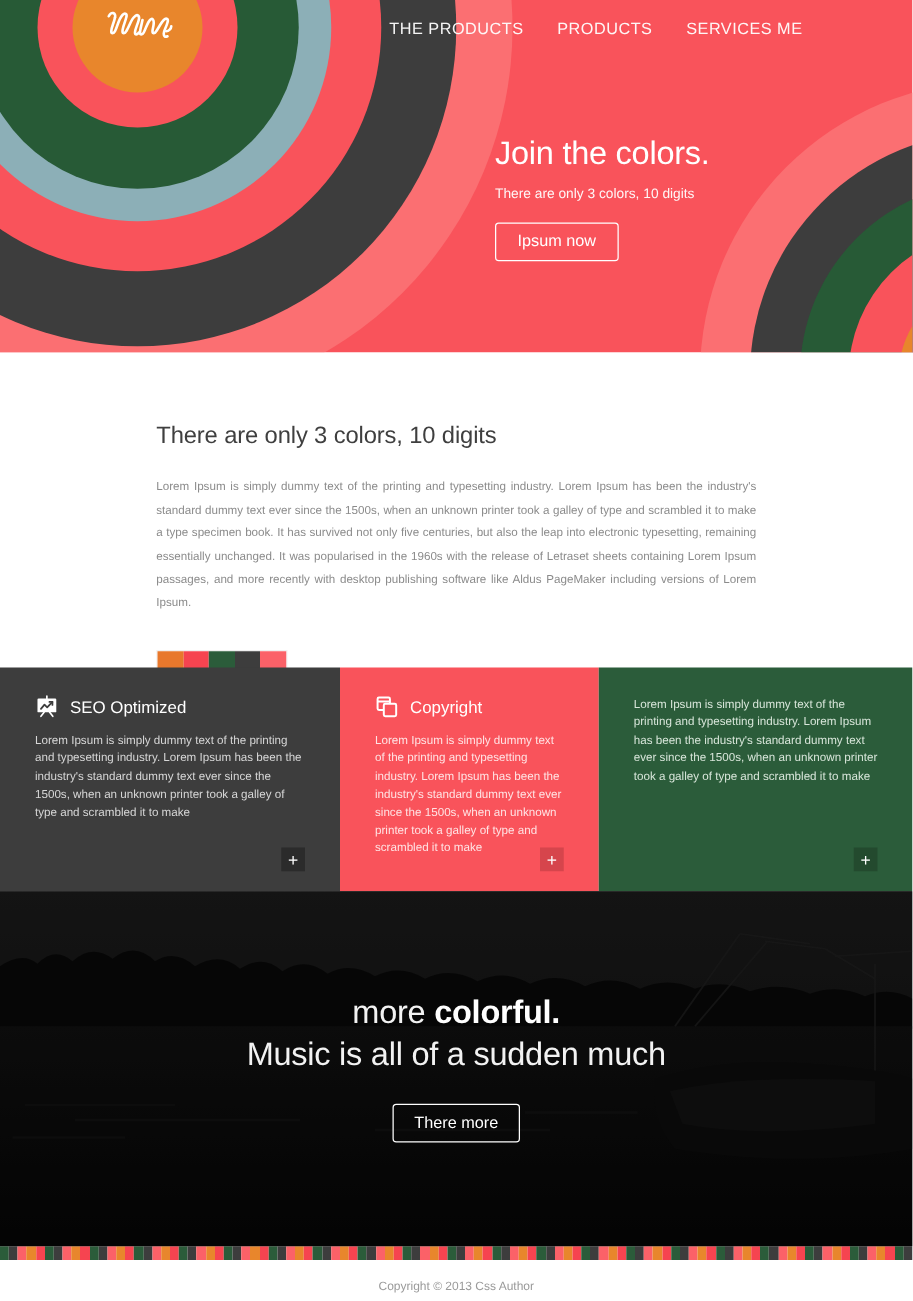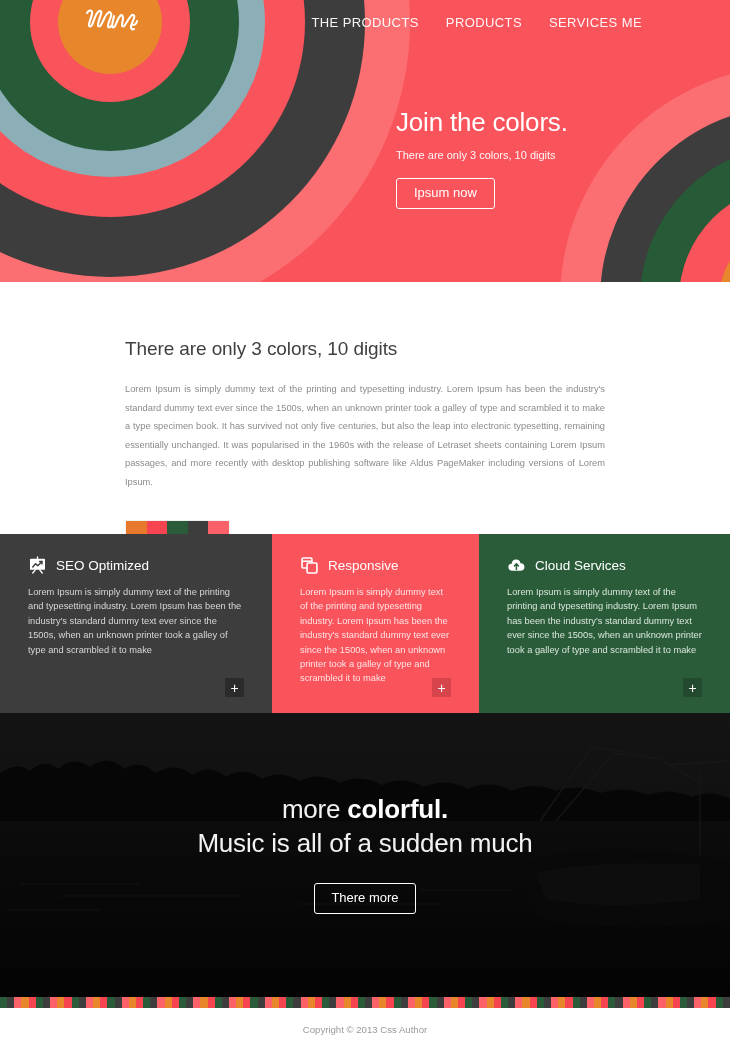--- a/index.html
+++ b/index.html
@@ -234,34 +234,27 @@
       <div class="plus-btn">+</div>
     </div>
 
     <div class="feat feat-2" style="background: rgb(249, 83, 91);">
       <div class="feat-head">
         <svg class="feat-icon" viewBox="0 0 24 24">
           <rect x="2.6" y="2.6" width="12.5" height="12.5" rx="1.4" fill="none" stroke="#ffffff" stroke-width="2"></rect>
           <path d="M2.6 6.6h12.5" stroke="#ffffff" stroke-width="2"></path>
           <rect x="8.9" y="8.9" width="12.5" height="12.5" rx="1.4" fill="#f9535b" stroke="#ffffff" stroke-width="2"></rect>
         </svg>
-        <span class="feat-title">Responsive</span>
+        <span class="feat-title">Copyright</span>
       </div>
       <div class="feat-body">Lorem Ipsum is simply dummy text of the printing and typesetting industry. Lorem Ipsum has been the industry's standard dummy text ever since the 1500s, when an unknown printer took a galley of type and scrambled it to make</div>
       <div class="plus-btn">+</div>
     </div>
 
     <div class="feat feat-3" style="background: rgb(43, 92, 58);">
-      <div class="feat-head">
-        <svg class="feat-icon" viewBox="0 0 24 24">
-          <path d="M6.4 18.5a4.4 4.4 0 0 1-.5-8.8A5.6 5.6 0 0 1 17 9.1a3.9 3.9 0 0 1 .6 9.4z" fill="#ffffff"></path>
-          <path d="M11.9 17.2V10.6M11.9 9.9l-2.6 2.8M11.9 9.9l2.6 2.8" stroke="#2b5c3a" stroke-width="1.9" stroke-linecap="round" stroke-linejoin="round" fill="none"></path>
-        </svg>
-        <span class="feat-title">Cloud Services</span>
-      </div>
       <div class="feat-body">Lorem Ipsum is simply dummy text of the printing and typesetting industry. Lorem Ipsum has been the industry's standard dummy text ever since the 1500s, when an unknown printer took a galley of type and scrambled it to make</div>
       <div class="plus-btn">+</div>
     </div>
   </section>
 
   <section class="banner">
     <svg class="banner-art" viewBox="0 0 730 284" preserveAspectRatio="none">
       <defs>
         <linearGradient id="skyG" x1="0" y1="0" x2="0" y2="1">
           <stop offset="0" stop-color="#232323"></stop>

